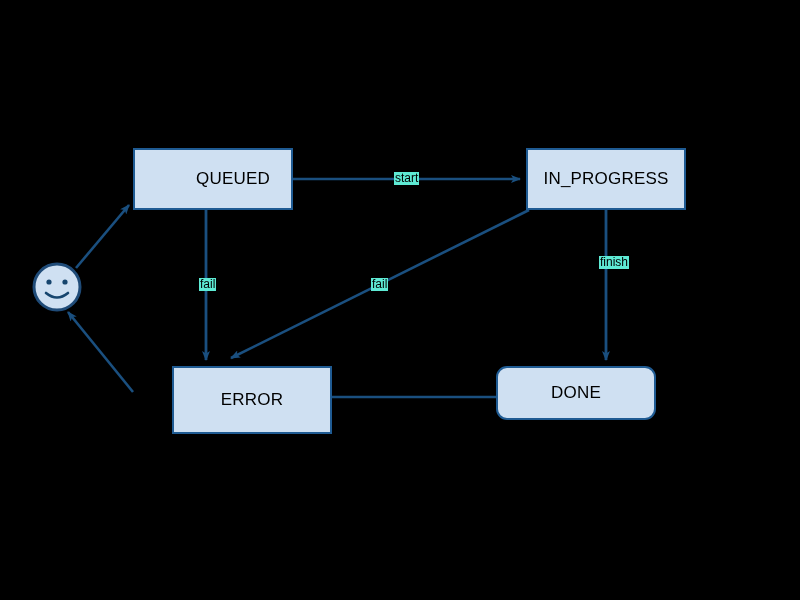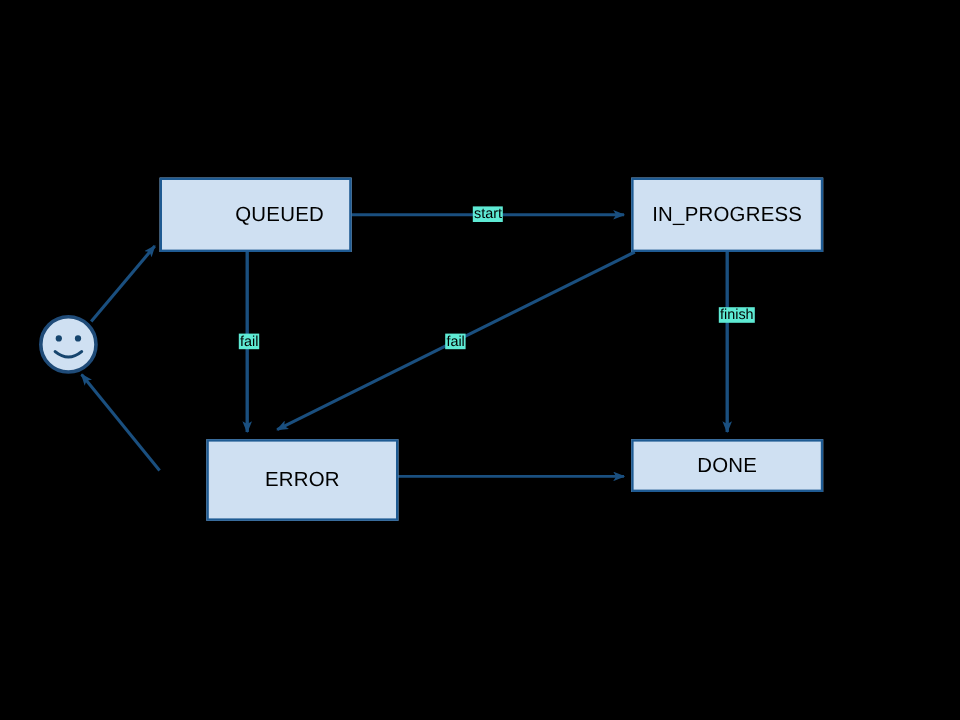--- a/index.html
+++ b/index.html
@@ -38,21 +38,21 @@
   .state-node-label {
     font-family: "Liberation Sans", sans-serif;
     font-size: 17px;
     color: #000000;
     letter-spacing: 0.2px;
     white-space: nowrap;
   }
   #node-queued   { left: 133px; top: 148px; width: 160px; height: 62px; padding-left: 40px; }
   #node-inprog   { left: 526px; top: 148px; width: 160px; height: 62px; text-align: right; }
   #node-error    { left: 133px; top: 366px; width: 160px; height: 68px; margin-left: 39px; }
-  #node-done     { left: 526px; top: 366px; width: 160px; height: 44px; }
+  #node-done     { left: 496px; top: 366px; width: 160px; height: 54px; border-radius: 11px; }
 
   #start-node {
     position: absolute;
     left: 31px;
     top: 261px;
     width: 52px;
     height: 52px;
   }
   .edge-label {
     position: absolute;

